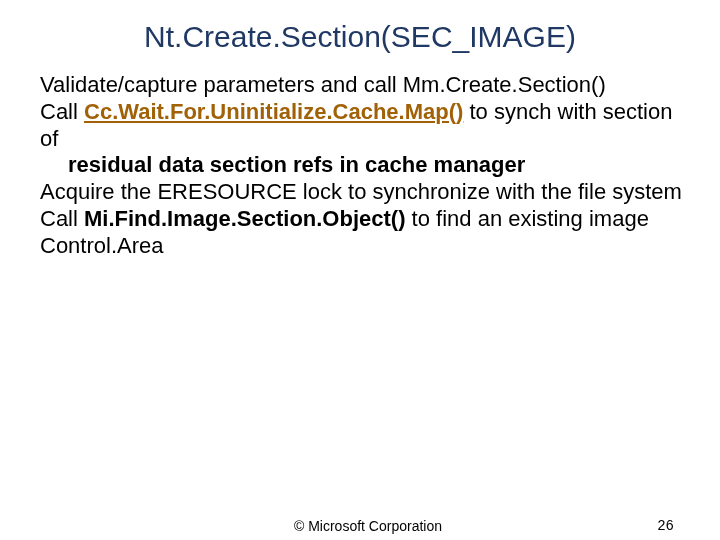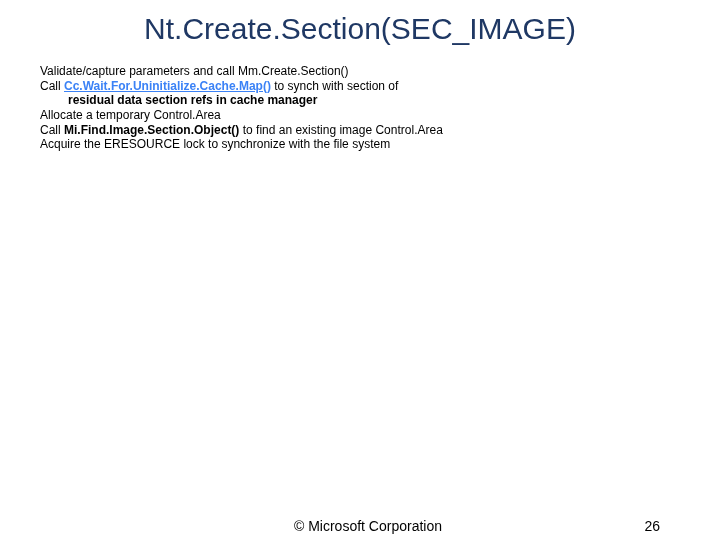--- a/index.html
+++ b/index.html
@@ -15,36 +15,36 @@
     .slide {
       position: relative;
       width: 720px;
       height: 540px;
       box-sizing: border-box;
     }
     .title {
       font-size: 30px;
       color: #1f3864;
       text-align: center;
-      padding-top: 12px;
+      padding-top: 20px;
       padding-bottom: 18px;
       font-weight: normal;
     }
     .body {
       padding-left: 40px;
       padding-right: 30px;
-      font-size: 12px;
+      font-size: 22px;
       line-height: 1.22;
     }
     .indent {
       padding-left: 28px;
       font-weight: bold;
     }
     .link {
-      color: #3b82f6;
+      color: #a16207;
       text-decoration: underline;
     }
     .bold {
       font-weight: bold;
     }
     .footer {
       position: absolute;
       bottom: 22px;
       left: 0;
       width: 720px;
@@ -52,46 +52,46 @@
       color: #000;
     }
     .copyright {
       position: absolute;
       left: 8px;
       width: 720px;
       text-align: center;
     }
     .pagenum {
       position: absolute;
-      right: 60px;
+      right: 46px;
+      font-family: Liberation Mono, monospace;
     }
   </style>
 </head>
 <body>
 
 <div class="slide">
 
   <div class="title">Nt.Create.Section(SEC_IMAGE)</div>
 
   <div class="body">
 
     <div>Validate/capture parameters and call Mm.Create.Section()</div>
 
     <div>
       <span>Call </span><span class="link bold">Cc.Wait.For.Uninitialize.Cache.Map()</span><span> to synch with section of</span>
     </div>
     <div class="indent">residual data section refs in cache manager</div>
 
-    <div>Allocate a temporary Control.Area</div>
+
+    <div>Acquire the ERESOURCE lock to synchronize with the file system</div>
 
     <div>
       <span>Call </span><span class="bold">Mi.Find.Image.Section.Object()</span><span> to find an existing image Control.Area</span>
     </div>
-
-    <div>Acquire the ERESOURCE lock to synchronize with the file system</div>
 
 
 
 
   </div>
 
   <div class="footer">
     <span class="copyright">© Microsoft Corporation</span>
     <span class="pagenum">26</span>
   </div>

